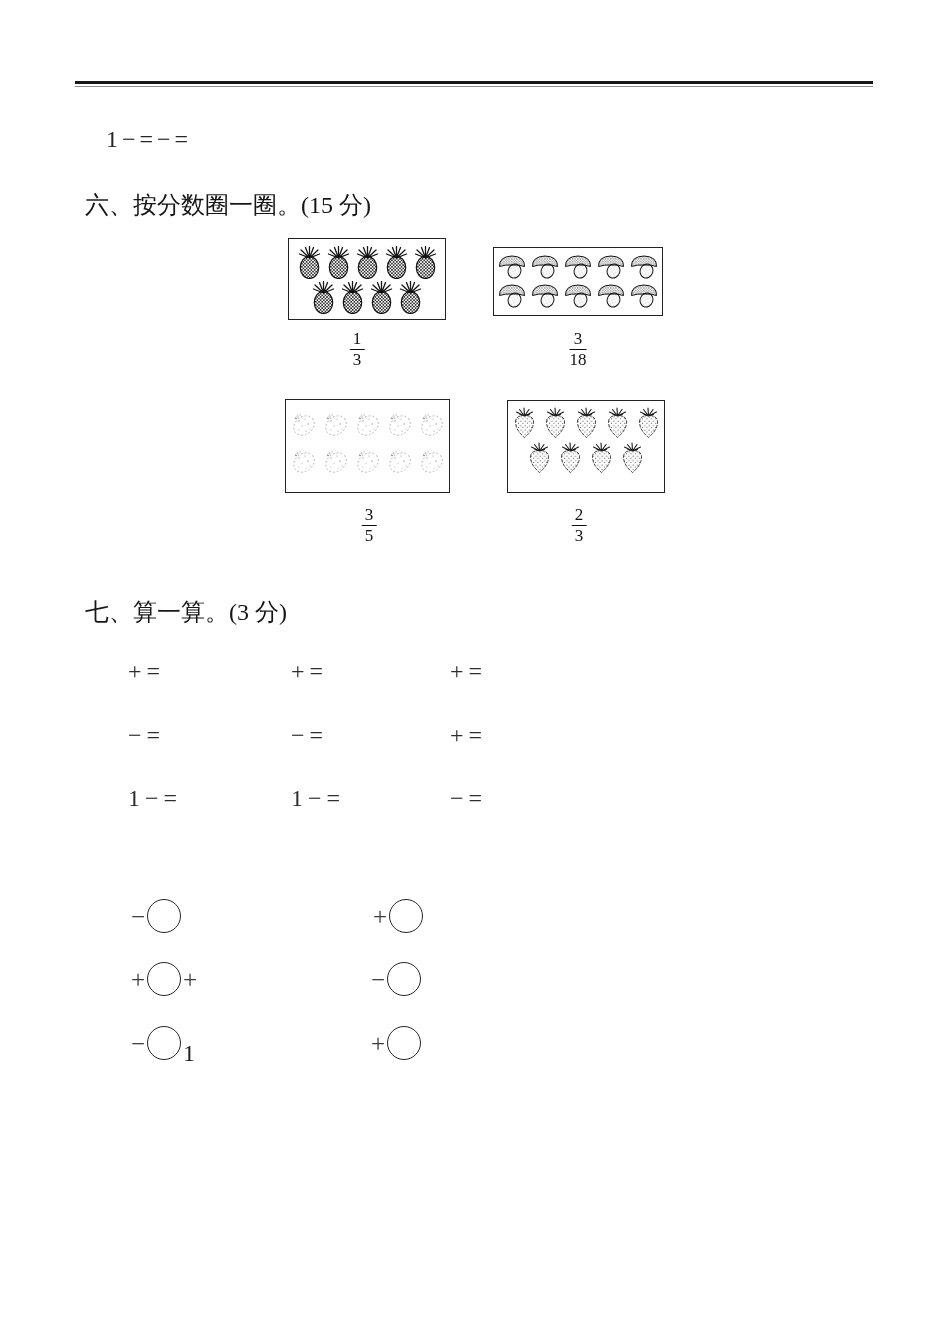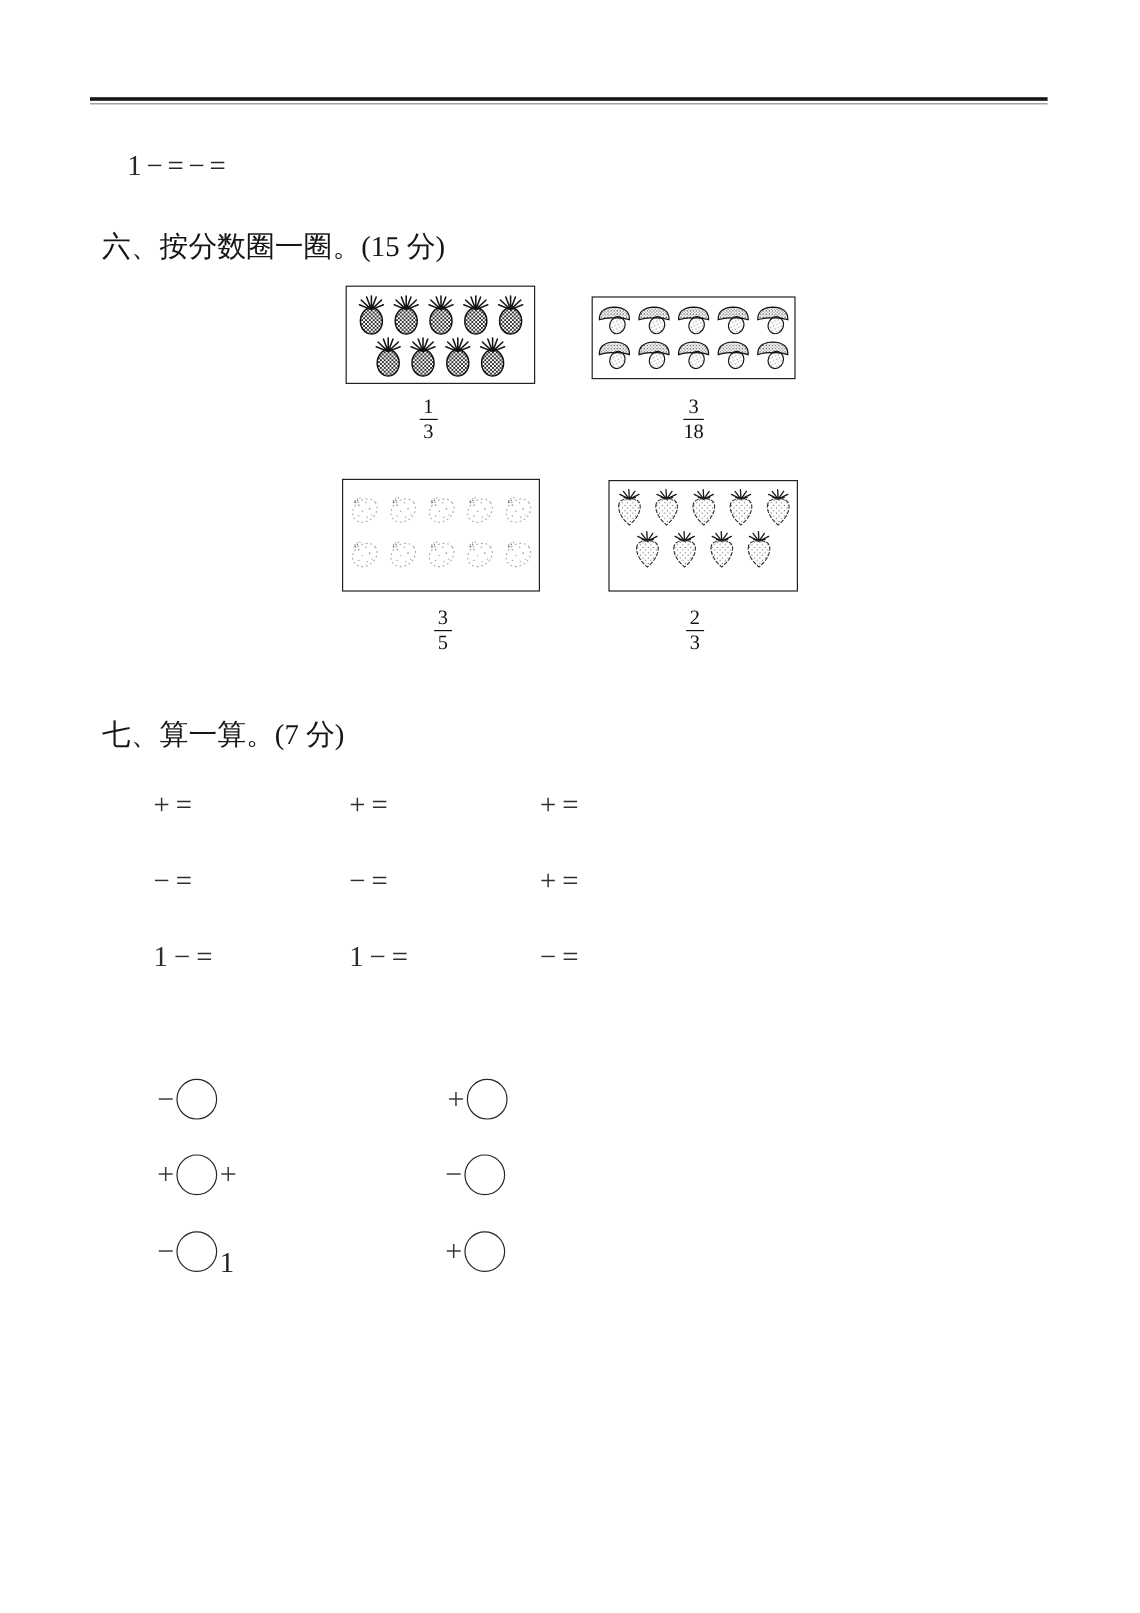--- a/index.html
+++ b/index.html
@@ -273,21 +273,21 @@
   </div>
   <div class="fraction f2">
     <span class="num">3</span>
     <span class="den">5</span>
   </div>
   <div class="fraction f3">
     <span class="num">2</span>
     <span class="den">3</span>
   </div>
 
-  <div class="s-title s7">七、算一算。(7 分)</div>
+  <div class="s-title s7">七、算一算。(3 分)</div>
 
   <span class="expr r0 c0">+=</span>
   <span class="expr r0 c1">+=</span>
   <span class="expr r0 c2">+=</span>
   <span class="expr r1 c0">−=</span>
   <span class="expr r1 c1">−=</span>
   <span class="expr r1 c2">+=</span>
   <span class="expr r2 c0">1−=</span>
   <span class="expr r2 c1">1−=</span>
   <span class="expr r2 c2">−=</span>

